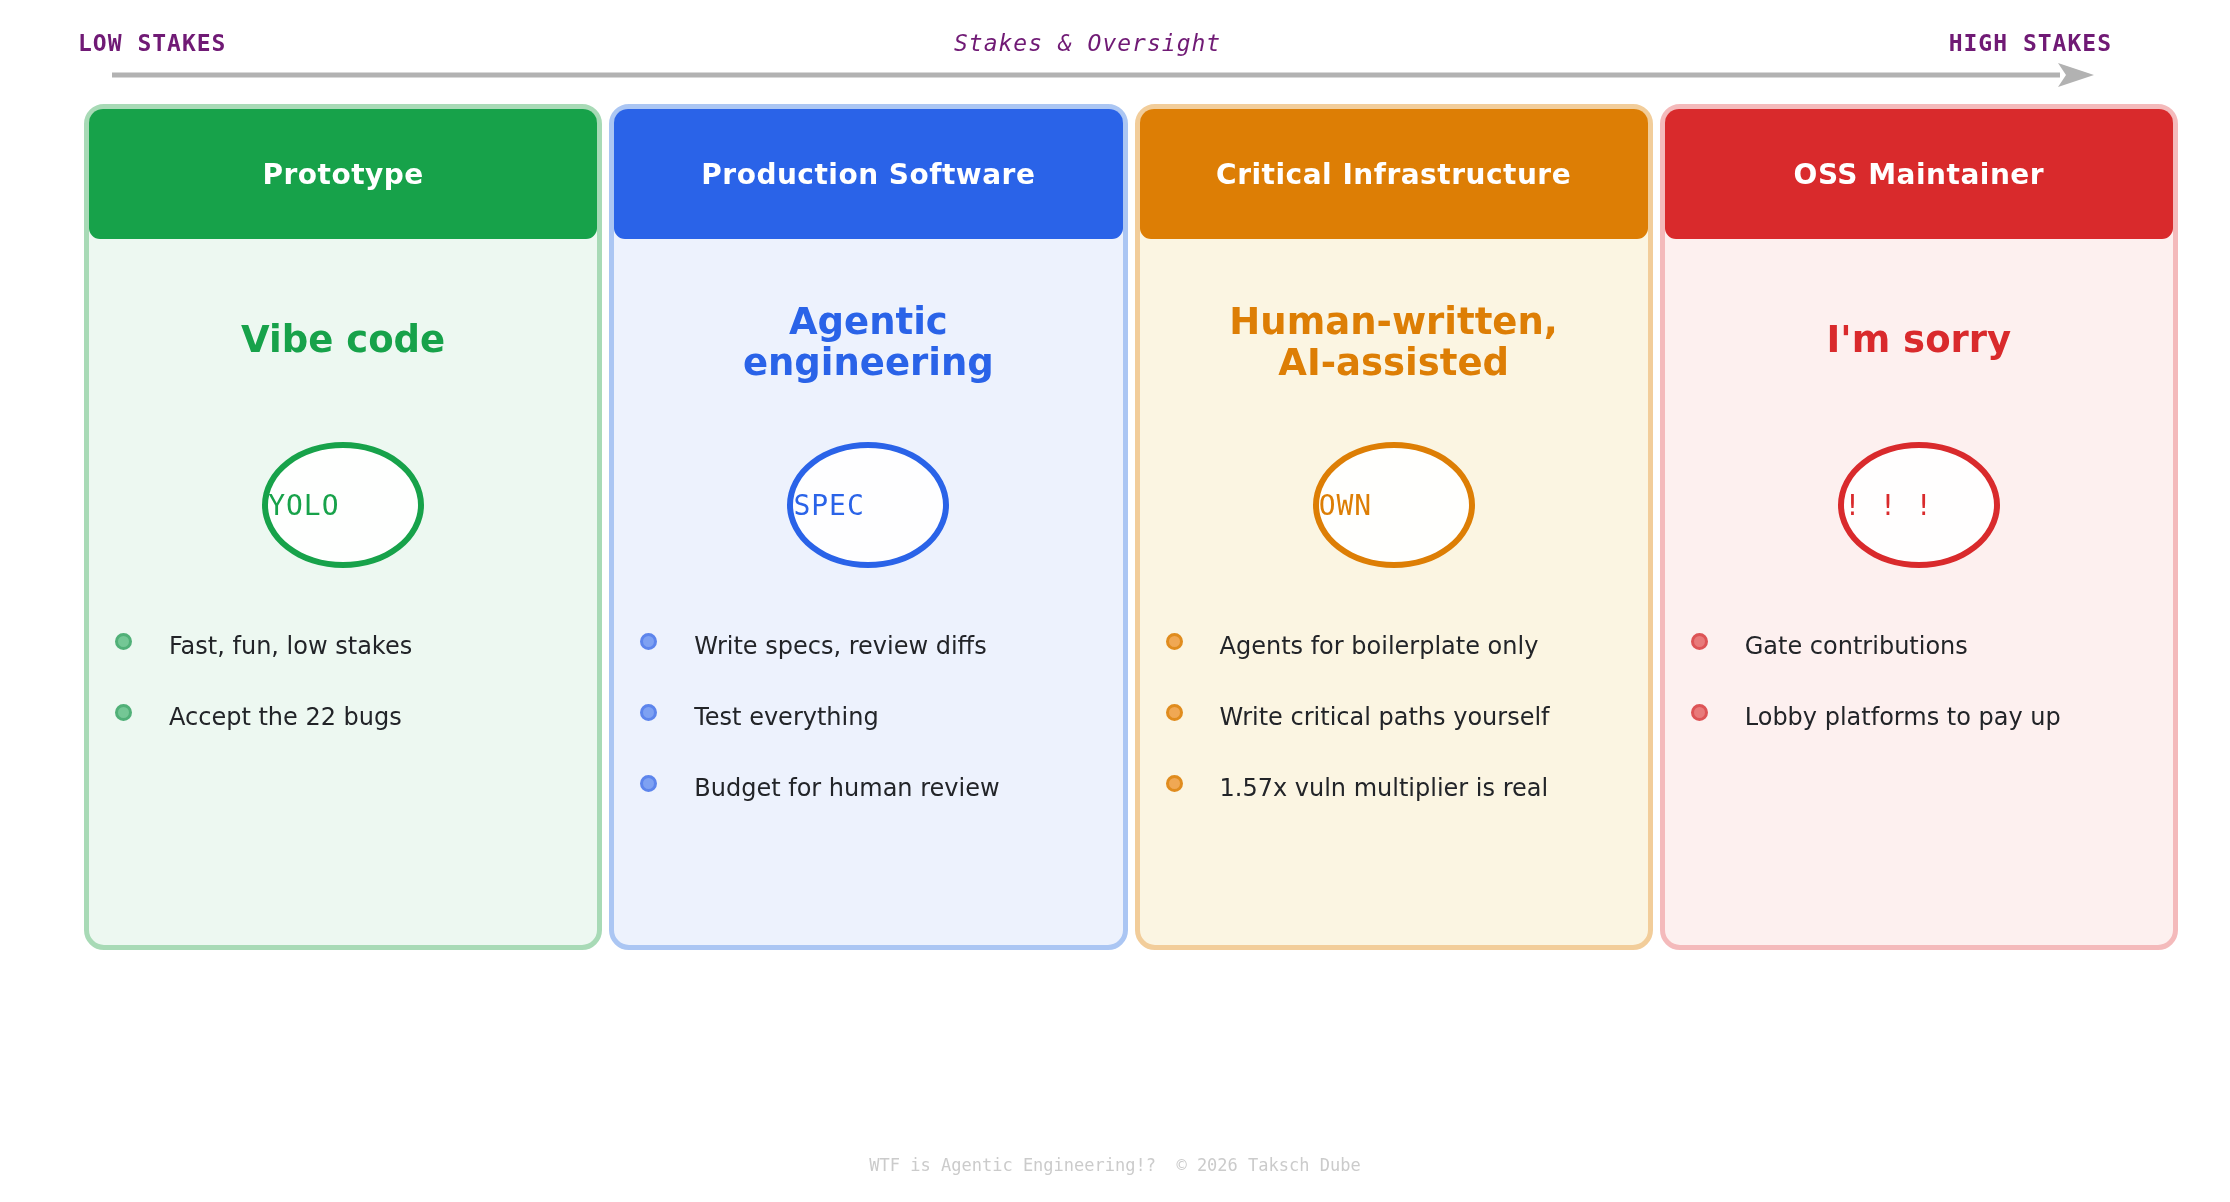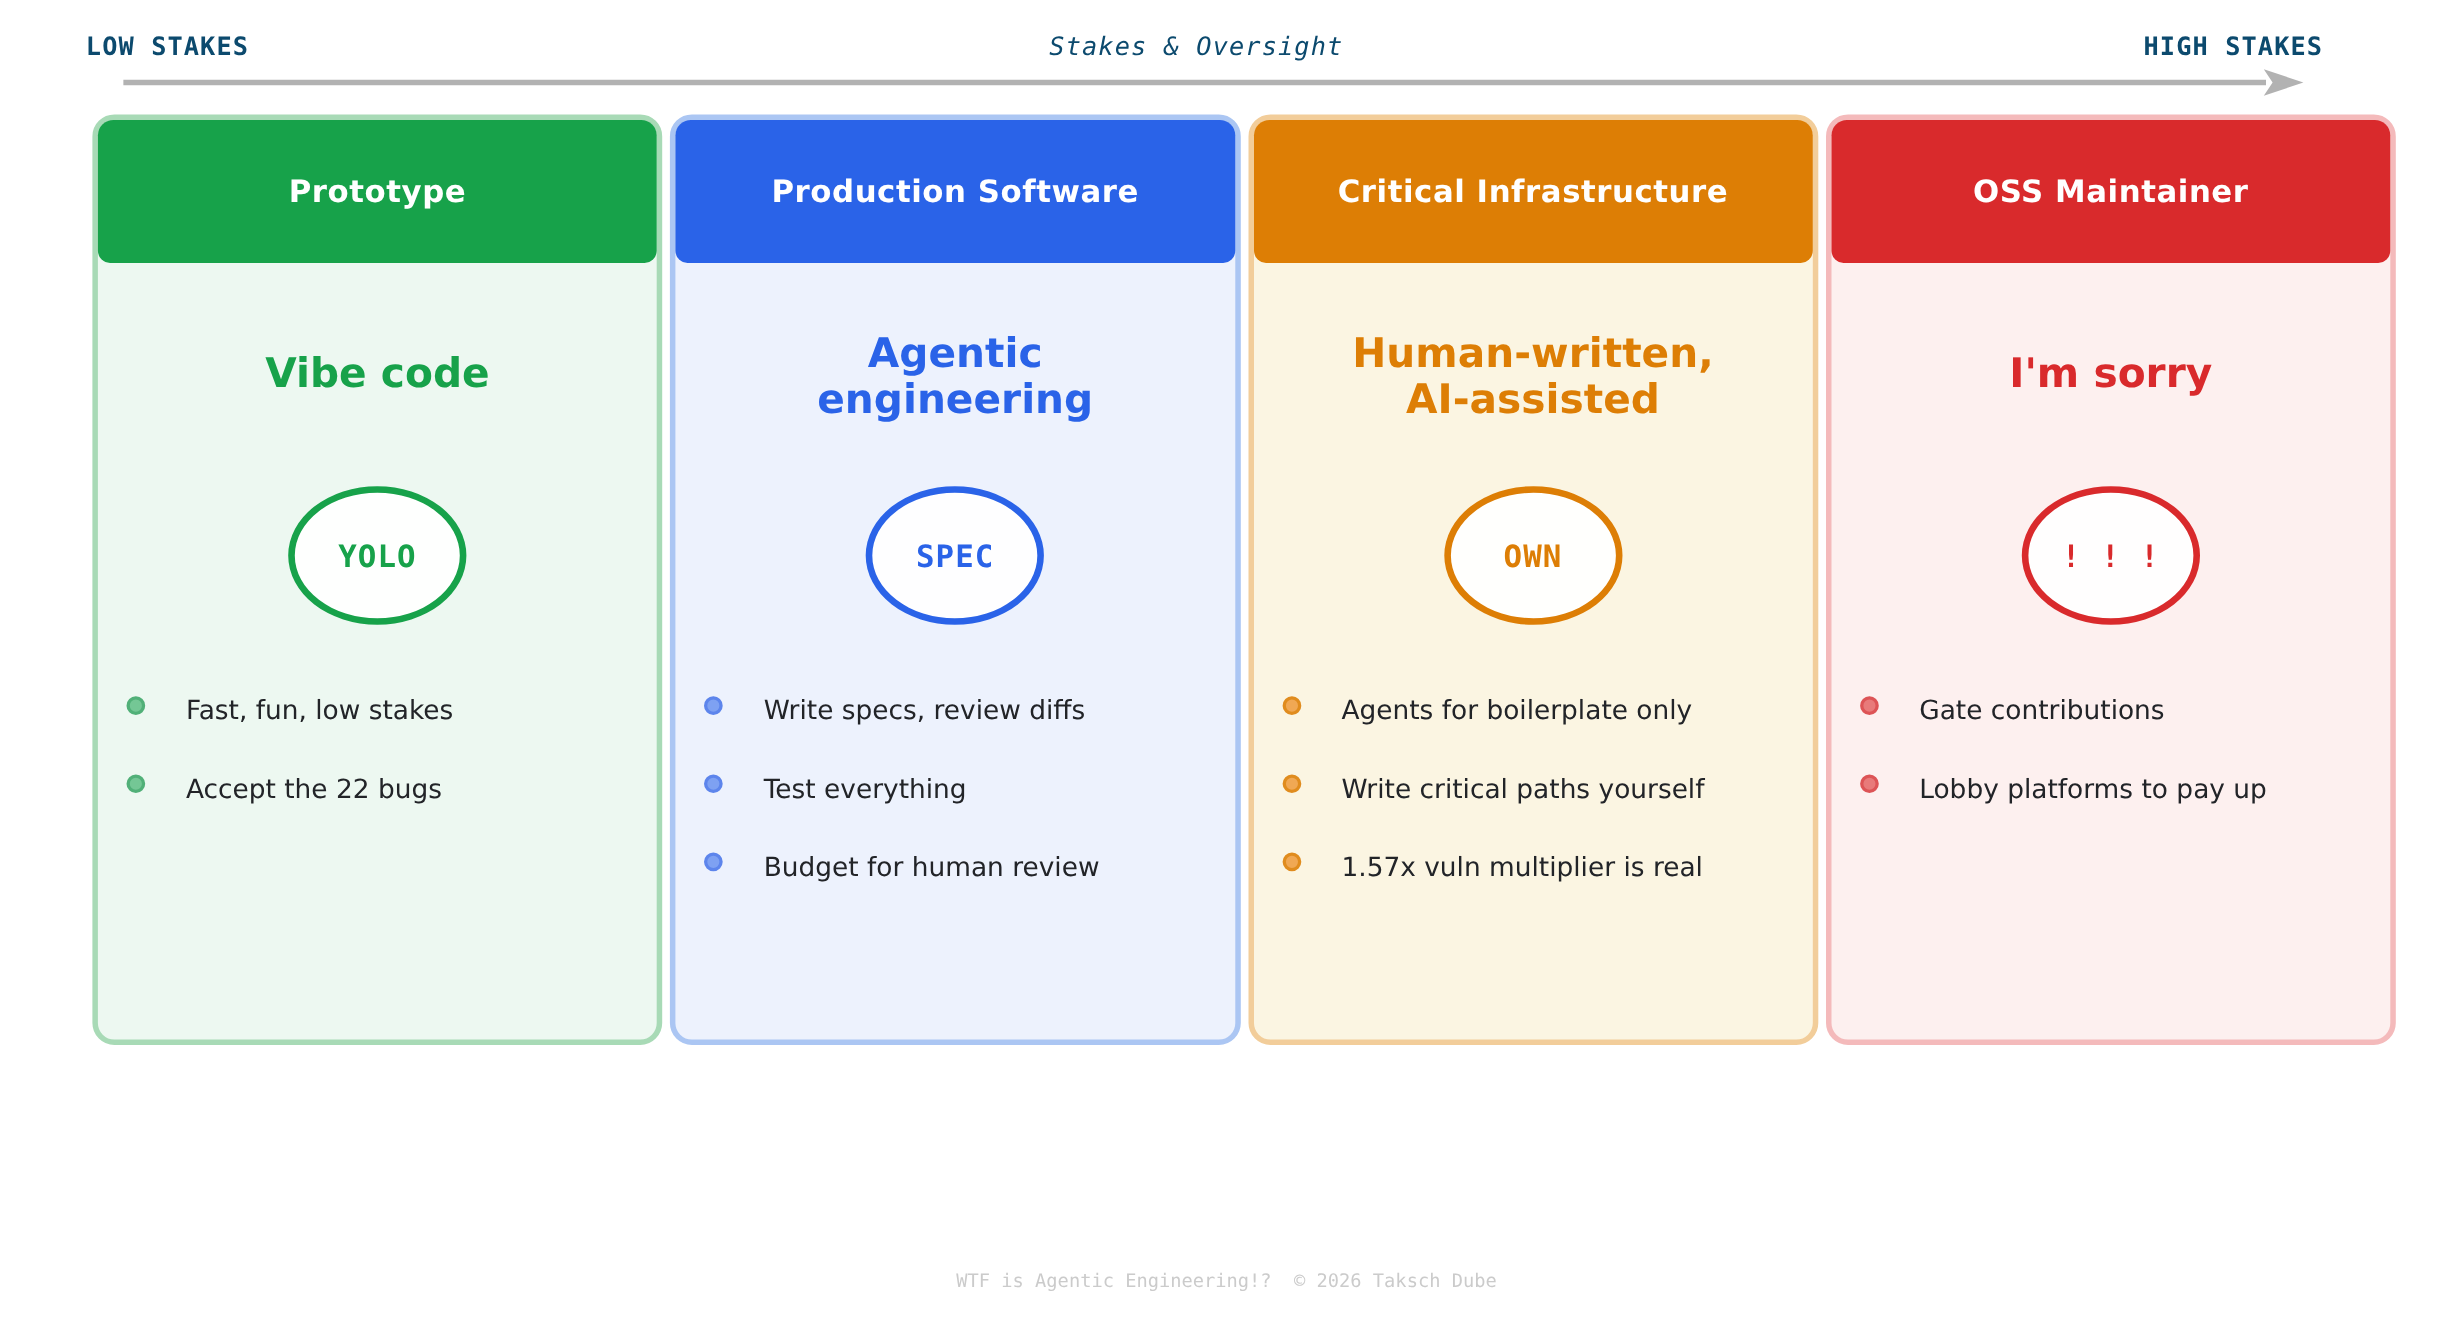--- a/index.html
+++ b/index.html
@@ -48,23 +48,23 @@
     font-size:37px; font-weight:bold; line-height:1.0;
     color:var(--header);
   }
   .card-subtitle div { padding:2px 0; }
   .badge-ellipse {
     width:150px; height:114px;
     margin:38px auto 0 auto;
     border:6px solid var(--header);
     border-radius:50%;
     background:rgba(255,255,255,0.92);
-    display:flex; align-items:center; justify-content:center;
+    display:flex; align-items:center; justify-content:flex-start;
     font-family:"DejaVu Sans Mono","Liberation Mono",monospace;
-    font-size:28px; font-weight:bold; letter-spacing:1px;
+    font-size:28px; font-weight:normal; letter-spacing:1px;
     color:var(--header);
   }
   .bullets {
     margin-top:42px; padding:0 20px 0 26px;
     display:flex; flex-direction:column;
   }
   .bullet-item {
     display:flex; align-items:center;
     height:71px;
     font-size:24px; color:#222428;
@@ -83,21 +83,21 @@
     position:absolute; bottom:27px; left:0; width:100%;
     text-align:center;
     font-family:"DejaVu Sans Mono","Liberation Mono",monospace;
     font-size:17px; color:#cbcbcb;
     white-space:pre;
   }
 </style>
 </head>
 <body>
 
-<div class="top-bar" style="color: #0c4a6e;">
+<div class="top-bar" style="color: #701a75;">
   <span class="stakes-label">LOW STAKES</span>
   <span class="stakes-center">Stakes &amp; Oversight</span>
   <span class="stakes-label">HIGH STAKES</span>
 </div>
 
 <div class="arrow-wrap">
   <svg width="1983" height="26">
     <line x1="0" y1="13" x2="1948" y2="13" stroke-width="5" stroke="#b2b2b2" fill="none"></line>
     <polygon points="1946,1 1982,13 1946,25 1954,13" fill="#b2b2b2"></polygon>
   </svg>

